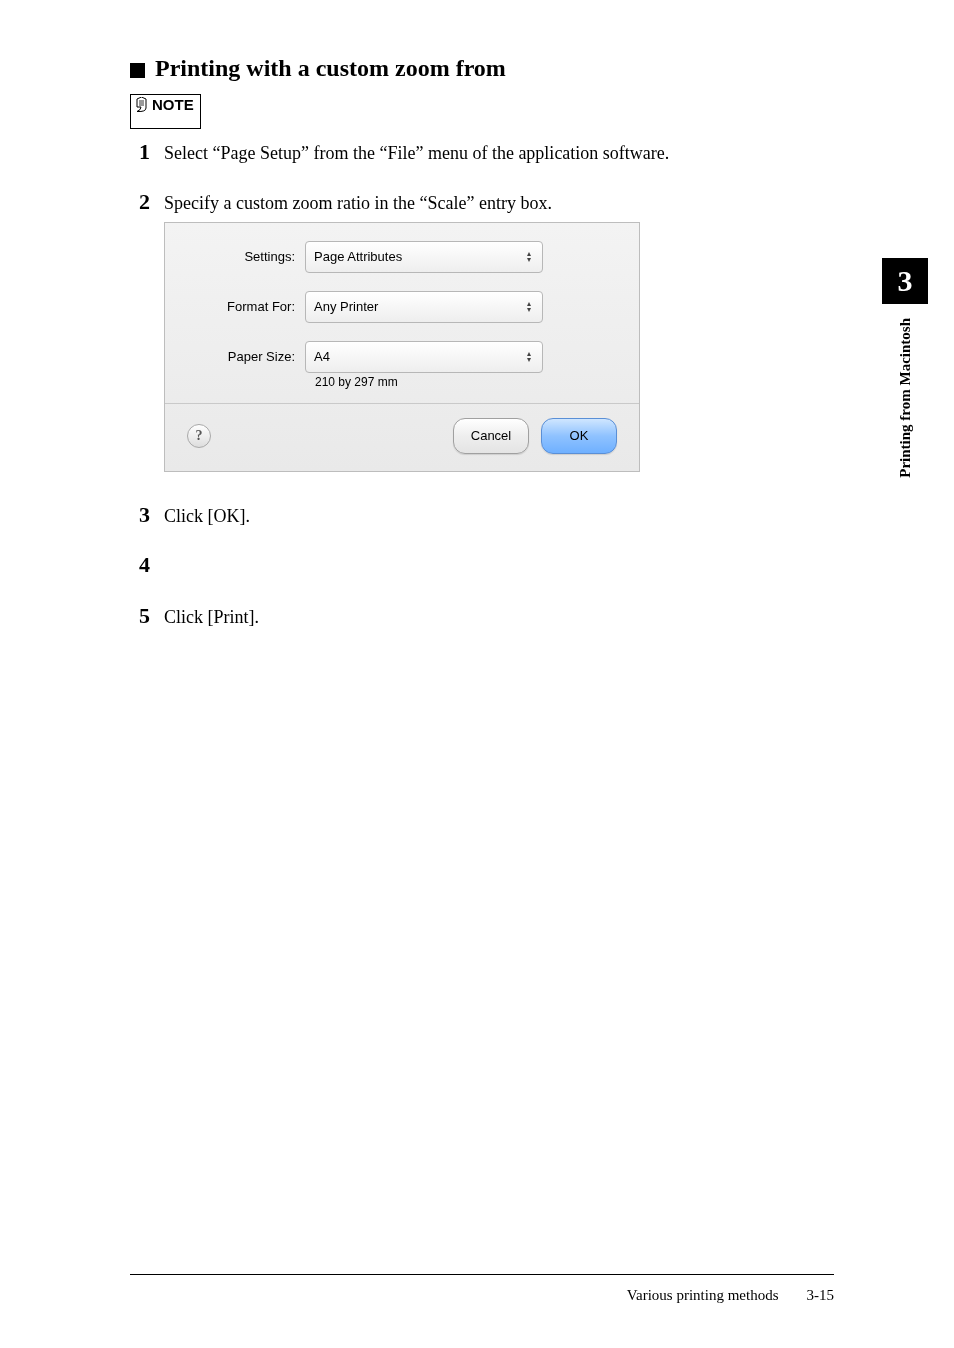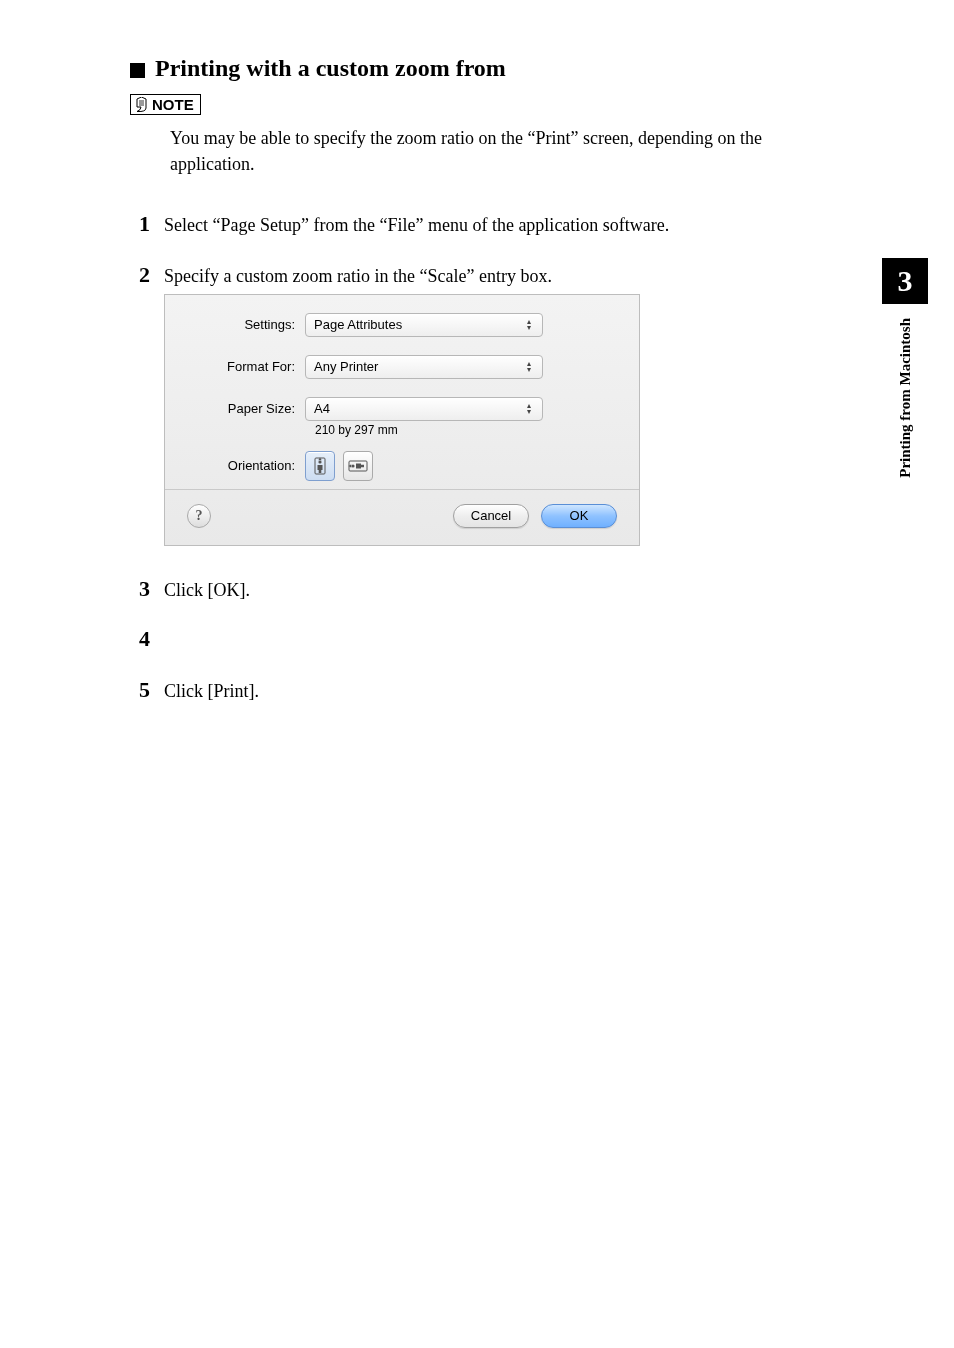--- a/index.html
+++ b/index.html
@@ -80,21 +80,21 @@
     margin-bottom: 16px;
   }
 
   
   .note-label {
     display: inline-block;
     border: 1px solid #000;
     font-family: Arial, Helvetica, sans-serif;
     font-weight: bold;
     font-size: 15px;
-    padding: 1px 6px 1px 4px;
+    padding: 1px 6px 15px 4px;
     margin-bottom: 10px;
     margin-left: 0;
   }
   .note-icon {
     display: inline-block;
     margin-right: 4px;
     font-weight: normal;
   }
   .note-icon svg { vertical-align: -2px; }
 
@@ -151,21 +151,21 @@
   }
   .dlg-row.tight { margin-bottom: 2px; }
   .dlg-label {
     width: 118px;
     text-align: right;
     padding-right: 10px;
   }
   .dlg-select {
     flex: 1;
     max-width: 238px;
-    height: 24px;
+    height: 32px;
     background: linear-gradient(#fff, #eee);
     border: 1px solid #b7b7b7;
     border-radius: 4px;
     padding: 0 8px;
     display: flex;
     align-items: center;
     justify-content: space-between;
     box-shadow: 0 1px 0 rgba(255,255,255,0.6) inset;
   }
   .dlg-select .arrows {
@@ -259,21 +259,21 @@
     font-weight: bold;
     font-size: 14px;
     color: #555;
   }
   .footer-btns {
     display: flex;
     gap: 12px;
   }
   .mac-btn {
     min-width: 76px;
-    height: 24px;
+    height: 36px;
     border-radius: 12px;
     border: 1px solid #a0a0a0;
     background: linear-gradient(#fff 0%, #eee 50%, #e4e4e4 100%);
     font-size: 13px;
     display: flex;
     align-items: center;
     justify-content: center;
     padding: 0 14px;
     box-shadow: 0 1px 1px rgba(0,0,0,0.12);
   }
@@ -328,21 +328,20 @@
   <div class="note-label">
     <span class="note-icon">
       <svg width="13" height="15" viewBox="0 0 13 15">
           <path d="M6.5 0 L11 2 L11 11 Q11 15 2 14.5 Q6 13 6 10 L2 10 L2 2 Z" fill="none" stroke="#000" stroke-width="1"></path>
           <line x1="4" y1="4" x2="9" y2="4" stroke="#000" stroke-width="0.8"></line>
           <line x1="4" y1="6" x2="9" y2="6" stroke="#000" stroke-width="0.8"></line>
           <line x1="4" y1="8" x2="9" y2="8" stroke="#000" stroke-width="0.8"></line>
         </svg>
     </span><span>NOTE</span>
   </div>
-  <div class="note-body">You may be able to specify the zoom ratio on the “Print” screen, depending on the application.</div>
 
   
   <div class="step">
     <div class="step-num">1</div>
     <div class="step-text">Select “Page Setup” from the “File” menu of the application software.</div>
   </div>
 
   
   <div class="step" style="margin-bottom:12px;">
     <div class="step-num">2</div>
@@ -371,41 +370,20 @@
 
       <div class="dlg-row tight">
         <div class="dlg-label">Paper Size:</div>
         <div class="dlg-select">
           <span>A4</span>
           <span class="arrows">▴<br>▾</span>
         </div>
       </div>
       <div class="dlg-subtext">210 by 297 mm</div>
 
-      <div class="dlg-row" style="margin-bottom:0;">
-        <div class="dlg-label">Orientation:</div>
-        <div class="orient-btns">
-          <div class="orient-btn selected">
-            <svg width="16" height="18" viewBox="0 0 16 18">
-                <rect x="3" y="1" width="10" height="16" rx="1" fill="none" stroke="#555" stroke-width="1"></rect>
-                <circle cx="8" cy="5" r="1.6" fill="#555"></circle>
-                <path d="M5.5 8 h5 v5 h-1.2 v3 h-2.6 v-3 h-1.2 z" fill="#555"></path>
-                <path d="M8 0.5 L6.3 3.2 h3.4 z" fill="#555"></path>
-              </svg>
-          </div>
-          <div class="orient-btn">
-            <svg width="20" height="16" viewBox="0 0 20 16">
-                <rect x="1" y="3" width="18" height="10" rx="1" fill="none" stroke="#555" stroke-width="1"></rect>
-                <circle cx="5" cy="8" r="1.6" fill="#555"></circle>
-                <path d="M8 5.5 v5 h5 v-1.2 h3 v-2.6 h-3 v-1.2 z" fill="#555"></path>
-                <path d="M0.5 8 L3.2 6.3 v3.4 z" fill="#555"></path>
-              </svg>
-          </div>
-        </div>
-      </div>
 
 
       <div class="dlg-divider"></div>
 
       <div class="dlg-footer">
         <div class="help-btn">
           <span>?</span>
         </div>
         <div class="footer-btns">
           <div class="mac-btn">
@@ -431,14 +409,21 @@
     <div class="step-num">4</div>
   </div>
 
   
   <div class="step">
     <div class="step-num">5</div>
     <div class="step-text">Click [Print].</div>
   </div>
 
   
+  <div class="page-footer">
+    <div class="page-footer-line"></div>
+    <div class="page-footer-row">
+      <span>Various printing methods</span>
+      <span>3-15</span>
+    </div>
+  </div>
 
 </div>
 
 </body></html>

